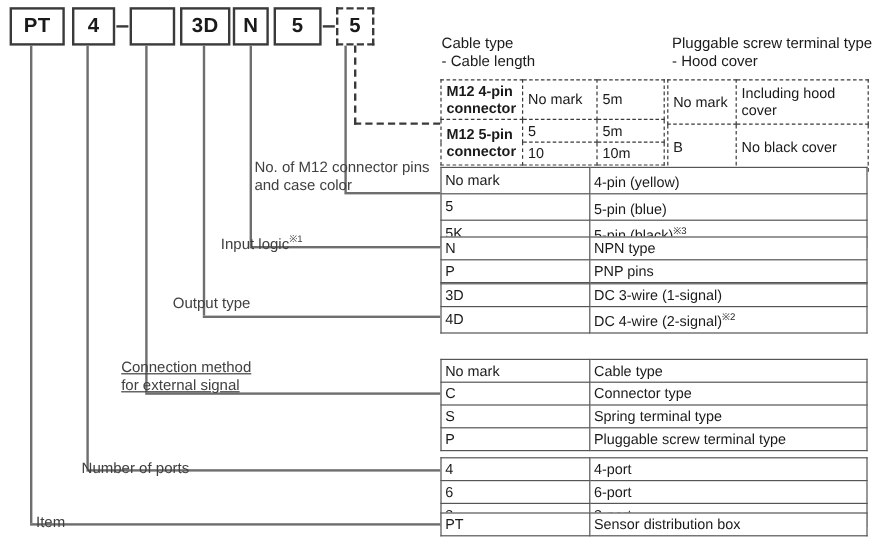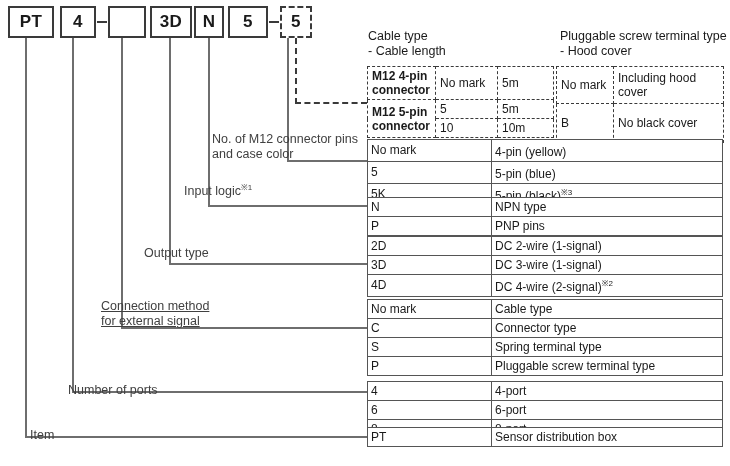--- a/index.html
+++ b/index.html
@@ -179,21 +179,21 @@
     <tr>
       <td style="height:39px;">B</td>
       <td>No black cover</td>
     </tr>
   </tbody>
     </table>
 
   <div class="label" style="left:212px;top:132px;">No. of M12 connector pins
 and case color</div>
 
-  <div class="label" style="left:184px;top:180px;"><span>Input logic</span><sup>※1</sup></div>
+  <div class="label" style="left:184px;top:192px;"><span>Input logic</span><sup>※1</sup></div>
 
   <div class="label" style="left:144px;top:246px;">Output type</div>
 
   <div class="label" style="left:101px;top:299px;text-decoration:underline;">Connection method
 for external signal</div>
 
   <div class="label" style="left:68px;top:383px;">Number of ports</div>
 
   <div class="label" style="left:30px;top:428px;">Item</div>
 
@@ -222,24 +222,20 @@
     </tr>
     <tr>
       <td class="code">P</td>
       <td>PNP pins</td>
     </tr>
   </tbody>
     </table>
 
   <table class="tbl" style="left:367px;top:236px;width:356px;">
     <tbody>
-        <tr>
-      <td class="code">2D</td>
-      <td>DC 2-wire (1-signal)</td>
-    </tr>
     <tr>
       <td class="code">3D</td>
       <td>DC 3-wire (1-signal)</td>
     </tr>
     <tr>
       <td class="code">4D</td>
       <td><span>DC 4-wire (2-signal)</span><sup>※2</sup></td>
     </tr>
   </tbody>
     </table>

